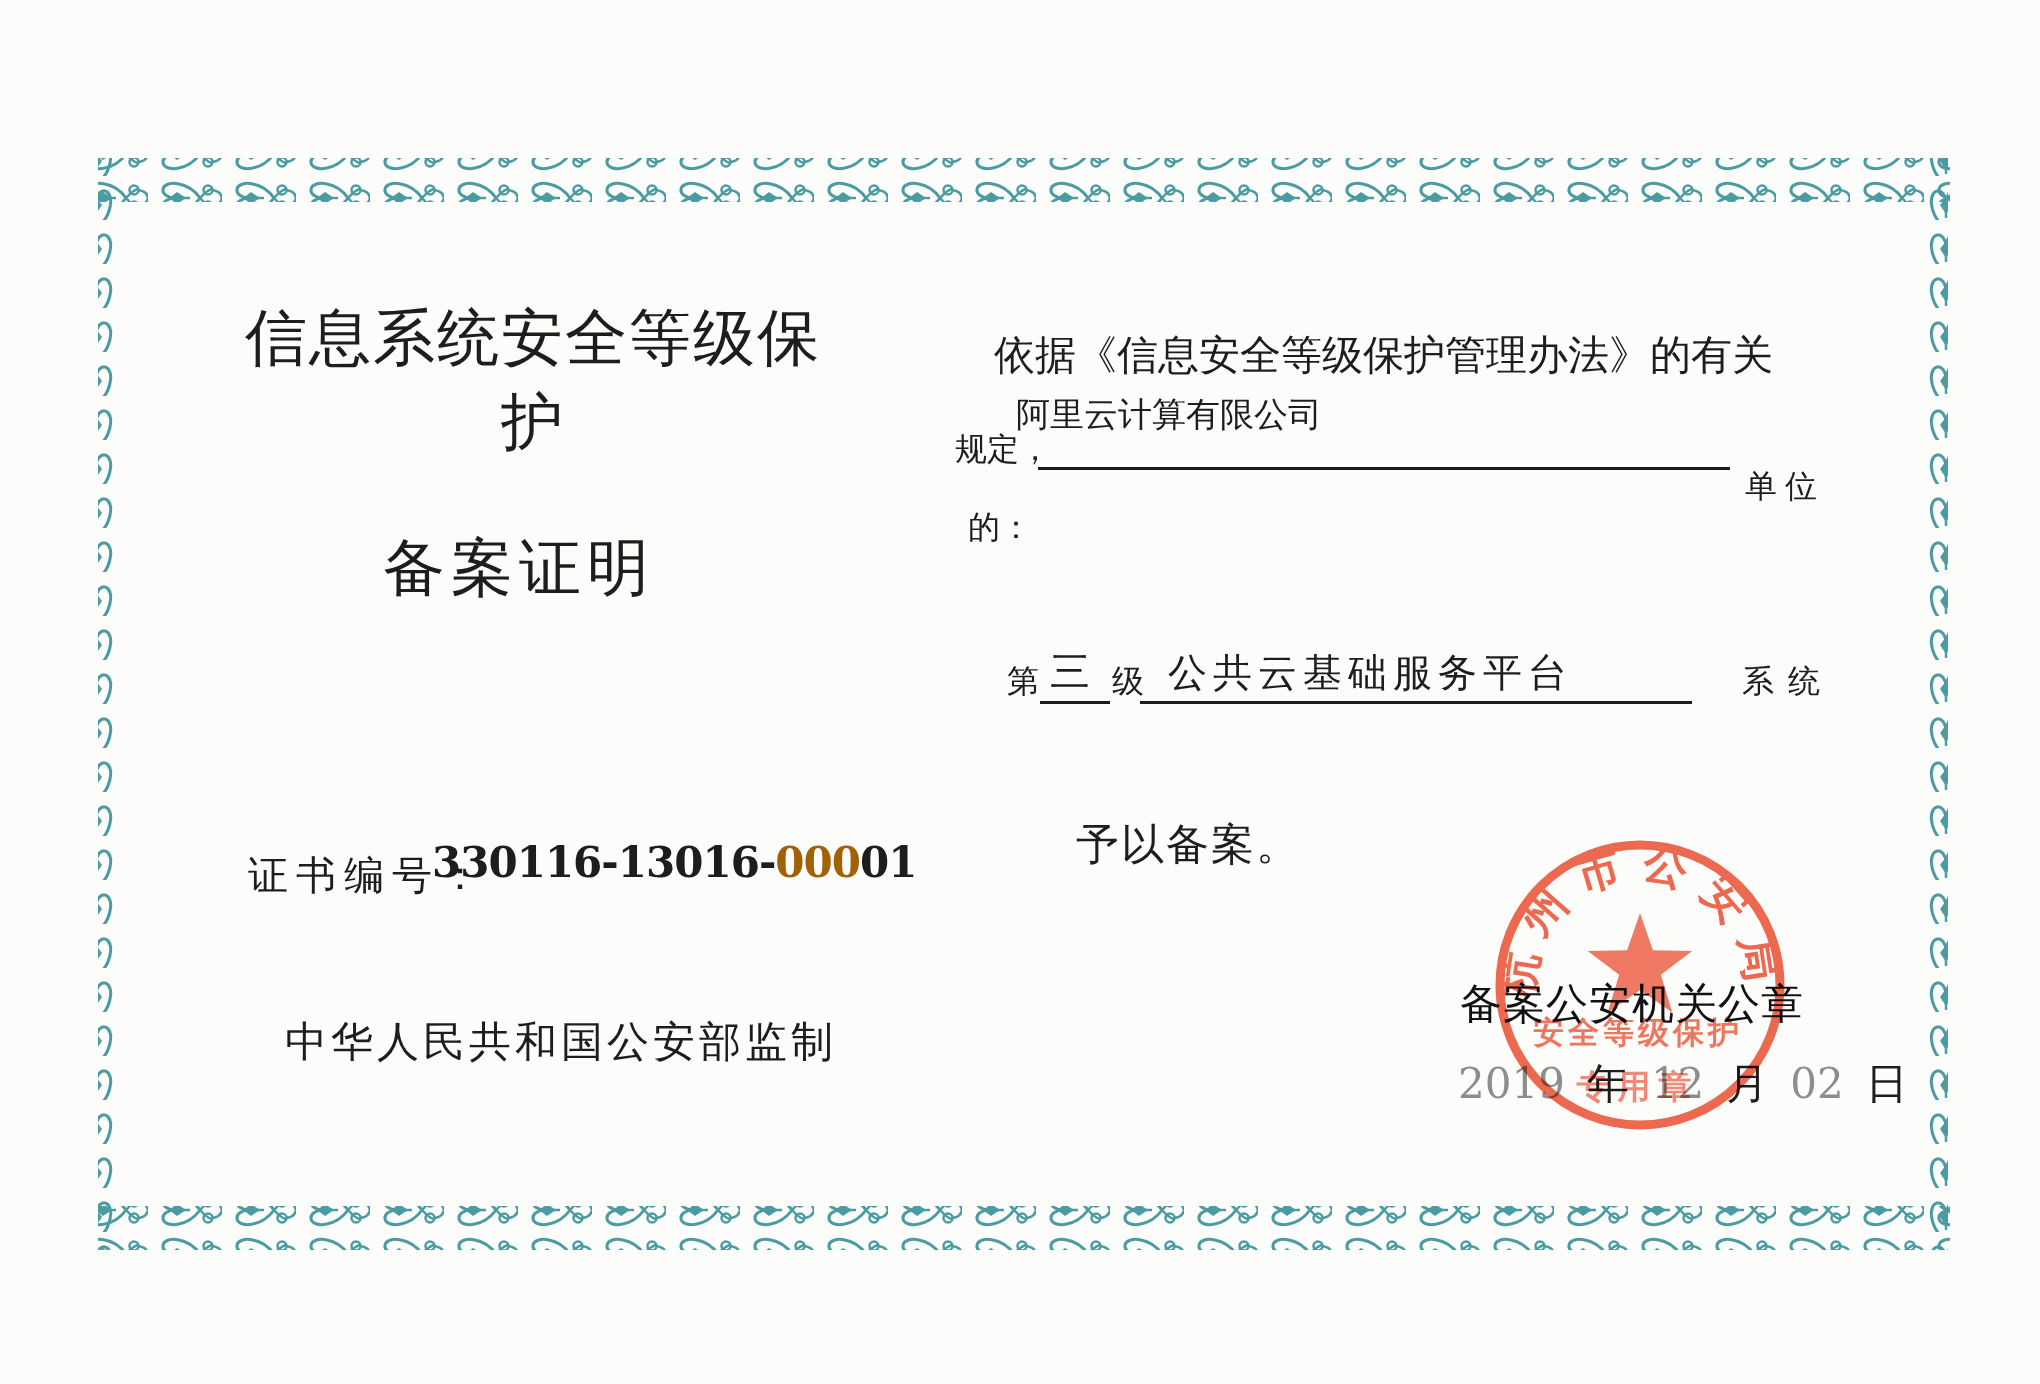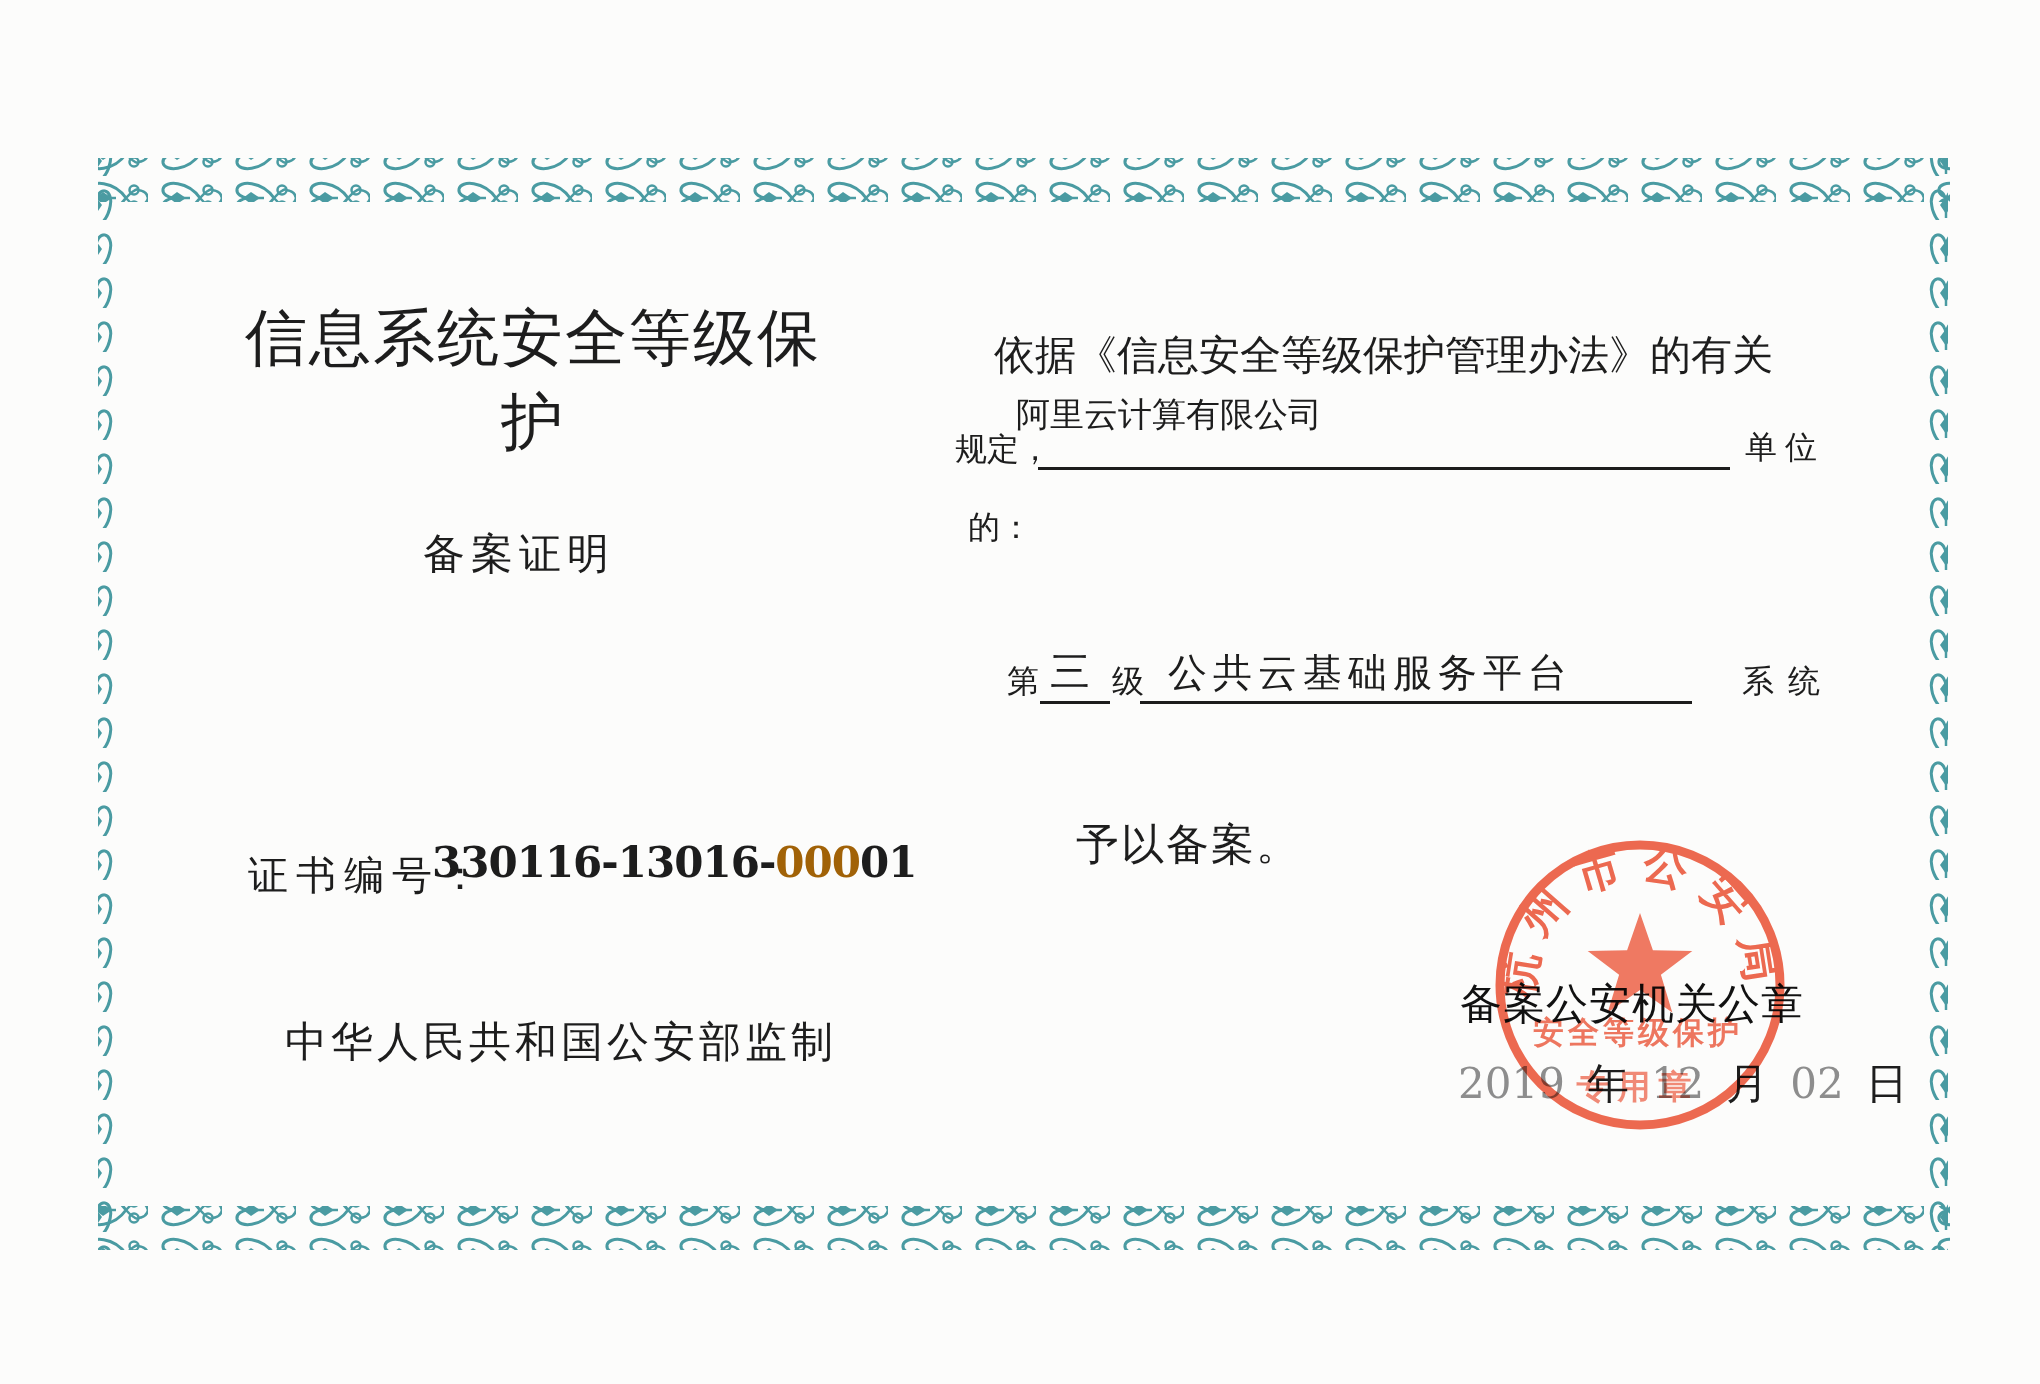--- a/index.html
+++ b/index.html
@@ -11,42 +11,42 @@
     font-family:"DejaVu Serif","Liberation Serif",serif;
     color:#1d1d1d;
   }
   .abs{position:absolute;white-space:nowrap;}
   .frame-svg{position:absolute;left:0;top:0;}
   .title-block{
     position:absolute;left:197px;top:296px;width:644px;
     text-align:center;
   }
   .title-line1{font-size:62px;letter-spacing:2px;font-weight:500;margin-left:28px;}
-  .title-line2{font-size:42px;letter-spacing:6px;margin-top:62px;font-weight:500;}
+  .title-line2{font-size:62px;letter-spacing:6px;margin-top:62px;font-weight:500;}
   .b40{font-size:32px;}
   .underline{
     position:absolute;height:0;border-bottom:3px solid #1c1c1c;
   }
   .org-fill{font-size:34px;}
   .platform-fill{font-size:39px;letter-spacing:6px;}
   .grade-fill{font-size:40px;}
   .cert-label{font-size:40px;letter-spacing:8px;font-family:Liberation Mono, monospace;}
   .cert-value{font-size:42px;font-weight:bold;letter-spacing:-1px;}
   .cert-value .faded{color:#a16207;}
   .issuer-line{font-size:42px;letter-spacing:4px;margin-top:16px;}
   .filing-line{font-size:43px;letter-spacing:2px;}
   .seal-caption{font-size:42px;letter-spacing:1px;color:#111;}
   .seal-svg{position:absolute;left:1467px;top:812px;mix-blend-mode:multiply;opacity:.93;}
   .date-row{
     position:absolute;left:1458px;top:1056px;
     display:flex;align-items:baseline;gap:22px;font-size:42px;
   }
   .date-num{color:#8d8d8d;font-weight:500;}
   .date-unit{color:#1d1d1d;}
-  .sp8{letter-spacing:8px;}
+  .sp8{letter-spacing:8px;margin-top:39px;}
   .sp14{letter-spacing:14px;}
 </style>
 </head>
 <body>
 
 <div class="canvas">
 
   <svg class="frame-svg" width="2040" height="1384" viewBox="0 0 2040 1384">
     <defs>
       <g id="motif" stroke="#4a9ba2" fill="none" stroke-width="3">

